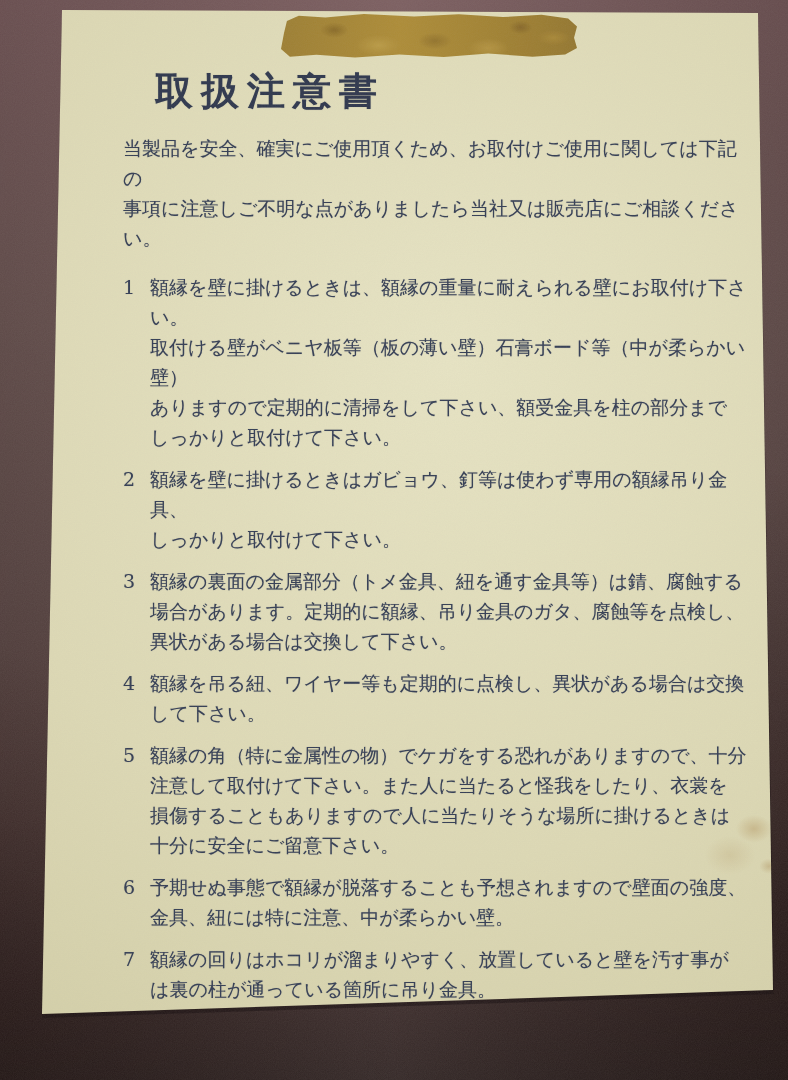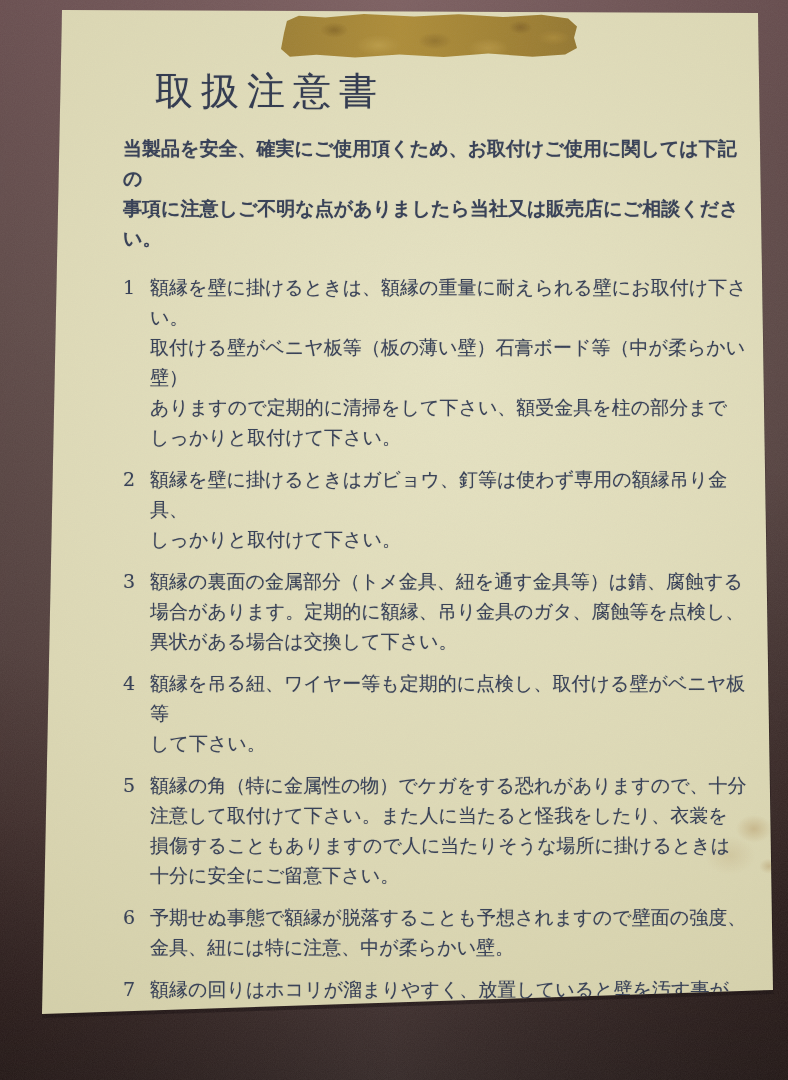--- a/index.html
+++ b/index.html
@@ -48,24 +48,24 @@
       linear-gradient(90deg,#997a2b,#a9872f 40%,#9c7c2a 75%,#8f7128);
     clip-path:polygon(2% 18%,6% 6%,15% 10%,28% 2%,45% 8%,60% 3%,75% 9%,88% 4%,97% 12%,100% 30%,99% 55%,100% 78%,96% 92%,85% 97%,70% 90%,55% 98%,40% 92%,25% 99%,12% 93%,3% 97%,0% 80%,1% 45%);
     opacity:.94;
   }
   .content{
     position:absolute;left:81px;top:60px;width:628px;
     color:#333d54;font-size:19px;line-height:30px;
     text-shadow:0 0 1px rgba(51,61,84,.35);
   }
   .doc-title{
-    margin:0 0 0 32px;font-size:38px;line-height:46px;font-weight:400;
+    margin:0 0 0 32px;font-size:38px;line-height:46px;font-weight:700;
     letter-spacing:8px;color:#2e374d;
   }
-  .intro{white-space:pre-line;font-weight:bold;}
+  .intro{white-space:pre-line;}
   .item{position:relative;margin-top:12px;padding-left:27px;}
   .item .num{position:absolute;left:0;top:0;}
   .item .txt{white-space:pre-line;}
   .grain{position:absolute;inset:0;pointer-events:none;opacity:.20;}
 </style>
 </head>
 <body>
 
 <div class="bg-tint"></div>
 
@@ -93,21 +93,21 @@
 しっかりと取付けて下さい。</div>
     </div>
     <div class="item">
       <span class="num">3</span>
       <div class="txt">額縁の裏面の金属部分（トメ金具、紐を通す金具等）は錆、腐蝕する
 場合があります。定期的に額縁、吊り金具のガタ、腐蝕等を点検し、
 異状がある場合は交換して下さい。</div>
     </div>
     <div class="item">
       <span class="num">4</span>
-      <div class="txt">額縁を吊る紐、ワイヤー等も定期的に点検し、取付ける壁がベニヤ板等
+      <div class="txt">額縁を吊る紐、ワイヤー等も定期的に点検し、異状がある場合は交換
 して下さい。</div>
     </div>
     <div class="item">
       <span class="num">5</span>
       <div class="txt">額縁の角（特に金属性の物）でケガをする恐れがありますので、十分
 注意して取付けて下さい。また人に当たると怪我をしたり、衣裳を
 損傷することもありますので人に当たりそうな場所に掛けるときは
 十分に安全にご留意下さい。</div>
     </div>
     <div class="item">

